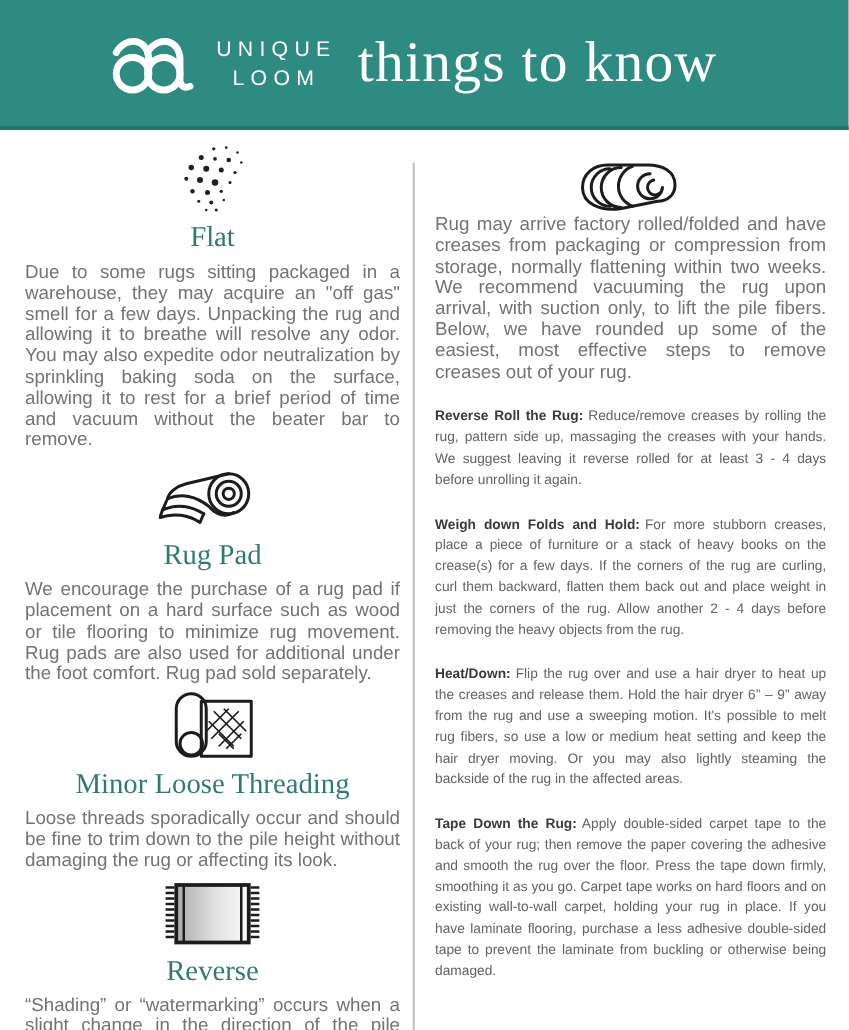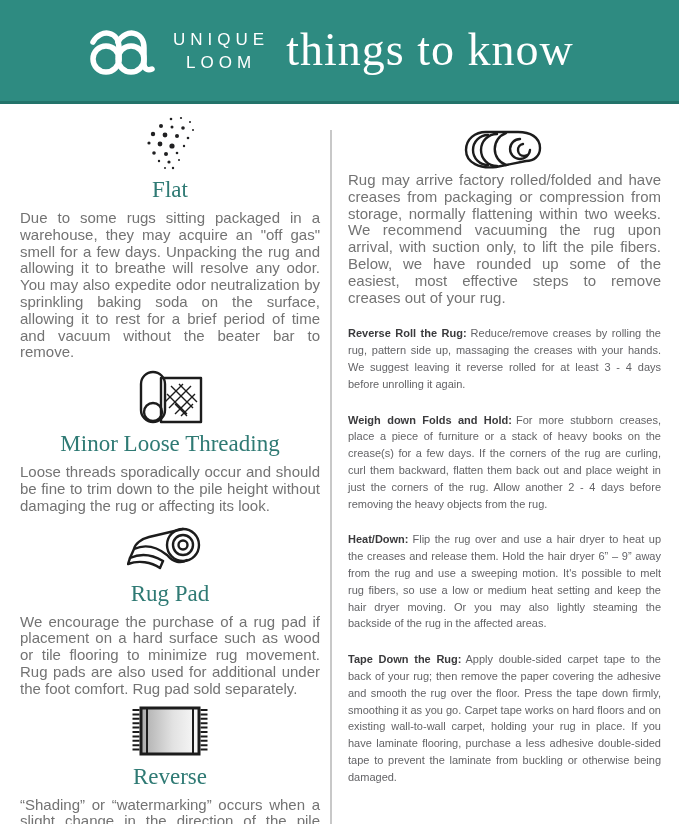--- a/index.html
+++ b/index.html
@@ -107,48 +107,48 @@
               <circle cx="33" cy="52" r="1.2"></circle>
           </g>
         </svg>
       </div>
       <h2 class="sec-h">Flat</h2>
       <p class="sec-body">Due to some rugs sitting packaged in a warehouse, they may acquire an "off gas" smell for a few days. Unpacking the rug and allowing it to breathe will resolve any odor. You may also expedite odor neutralization by sprinkling baking soda on the surface, allowing it to rest for a brief period of time and vacuum without the beater bar to remove.</p>
     </div>
 
     <div class="section tight">
       <div class="icon-wrap">
+        <svg width="86" height="56" viewBox="0 0 86 56">
+          <path class="ic" d="M56 9 L22 17 C14 19 8 24 7 29 L3 38 C14 33 26 35 36 41"></path>
+          <path class="ic" d="M7 29 C18 24 30 27 40 35"></path>
+          <path class="ic" d="M3 38 L1 44 C12 40 24 42 33 48 L36 41"></path>
+          <circle class="ic" cx="56" cy="25" r="16"></circle>
+          <circle class="ic" cx="56" cy="25" r="10"></circle>
+          <circle class="ic" cx="56" cy="25" r="4.5"></circle>
+          <path class="ic" d="M41 36 C46 42 54 44 60 40"></path>
+        </svg>
+      </div>
+      <h2 class="sec-h">Rug Pad</h2>
+      <p class="sec-body">We encourage the purchase of a rug pad if placement on a hard surface such as wood or tile flooring to minimize rug movement. Rug pads are also used for additional under the foot comfort. Rug pad sold separately.</p>
+    </div>
+
+    <div class="section tight">
+      <div class="icon-wrap">
         <svg width="70" height="56" viewBox="0 0 70 56">
           <rect class="ic" x="26" y="8" width="40" height="44" fill="#fff"></rect>
           <g class="ic-thin">
             <path d="M36 16 L58 38 M32 24 L52 44 M44 14 L62 32 M40 34 L52 46"></path>
             <path d="M56 16 L34 38 M60 24 L40 44 M48 14 L30 32 M58 34 L46 46"></path>
           </g>
           <rect class="ic" x="6" y="2" width="24" height="50" rx="12" fill="#fff"></rect>
           <circle class="ic" cx="18" cy="42" r="9" fill="#fff"></circle>
         </svg>
       </div>
       <h2 class="sec-h">Minor Loose Threading</h2>
       <p class="sec-body">Loose threads sporadically occur and should be fine to trim down to the pile height without damaging the rug or affecting its look.</p>
-    </div>
-
-    <div class="section tight">
-      <div class="icon-wrap">
-        <svg width="86" height="56" viewBox="0 0 86 56">
-          <path class="ic" d="M56 9 L22 17 C14 19 8 24 7 29 L3 38 C14 33 26 35 36 41"></path>
-          <path class="ic" d="M7 29 C18 24 30 27 40 35"></path>
-          <path class="ic" d="M3 38 L1 44 C12 40 24 42 33 48 L36 41"></path>
-          <circle class="ic" cx="56" cy="25" r="16"></circle>
-          <circle class="ic" cx="56" cy="25" r="10"></circle>
-          <circle class="ic" cx="56" cy="25" r="4.5"></circle>
-          <path class="ic" d="M41 36 C46 42 54 44 60 40"></path>
-        </svg>
-      </div>
-      <h2 class="sec-h">Rug Pad</h2>
-      <p class="sec-body">We encourage the purchase of a rug pad if placement on a hard surface such as wood or tile flooring to minimize rug movement. Rug pads are also used for additional under the foot comfort. Rug pad sold separately.</p>
     </div>
 
     <div class="section">
       <div class="icon-wrap">
         <svg width="80" height="52" viewBox="0 0 80 52">
           <defs>
             <linearGradient id="shadeGrad" x1="0" y1="0" x2="1" y2="0">
               <stop offset="0" stop-color="#ABABAB"></stop>
               <stop offset="0.55" stop-color="#E2E2E2"></stop>
               <stop offset="1" stop-color="#FAFAFA"></stop>

